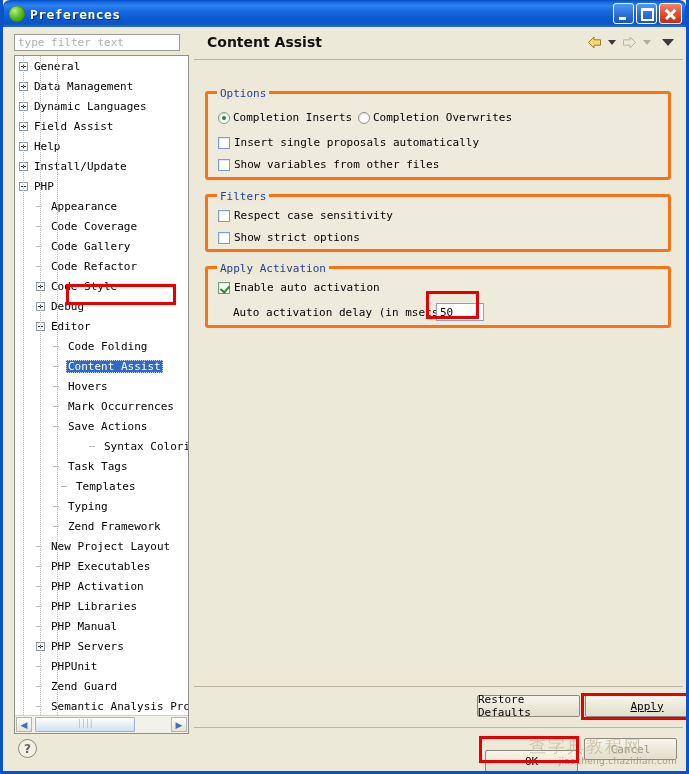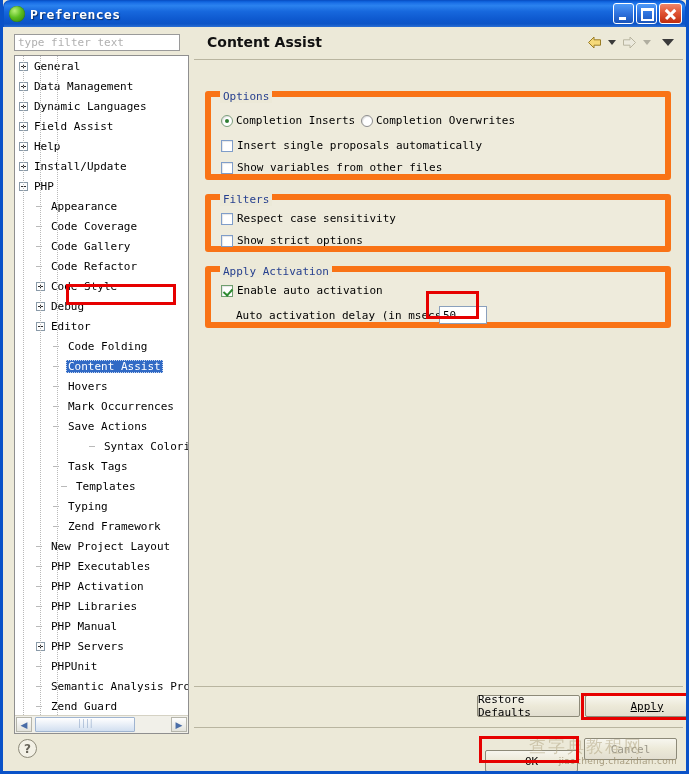--- a/index.html
+++ b/index.html
@@ -252,21 +252,21 @@
   .caret.dim { border-top-color: #b0aea0; }
   .caret.big {
     border-left-width: 6px; border-right-width: 6px; border-top-width: 7px;
     margin-left: 6px;
   }
 
   
   .group {
     position: absolute;
     box-sizing: border-box;
-    border: 6px solid #f97316;
+    border: 3px solid #f97316;
     border-radius: 3px;
     background: #eeebdc;
   }
   .group-title {
     position: absolute;
     top: -7px; left: 9px;
     background: #ece9d8;
     padding: 0 3px;
     color: #27408f;
     font-family: "DejaVu Sans Mono", monospace;
@@ -527,25 +527,25 @@
           <div class="tree-item" style="padding-left: 21px;">
             <span class="exp plus"></span>
             <span class="lbl">PHP Servers</span>
           </div>
           <div class="tree-item" style="padding-left: 21px;">
             <span class="exp none"></span>
             <span class="lbl">PHPUnit</span>
           </div>
           <div class="tree-item" style="padding-left: 21px;">
             <span class="exp none"></span>
+            <span class="lbl">Zend Guard</span>
+          </div>
+          <div class="tree-item" style="padding-left: 21px;">
+            <span class="exp none"></span>
             <span class="lbl">Semantic Analysis Pro</span>
-          </div>
-          <div class="tree-item" style="padding-left: 21px;">
-            <span class="exp none"></span>
-            <span class="lbl">Zend Guard</span>
           </div>
           <div class="guide" style="left: 8px;"></div>
           <div class="guide" style="left: 25px;"></div>
           <div class="guide" style="left: 42px;"></div>
         </div>
       <div class="hscroll">
         <div class="sb-arrow left">◀</div>
         <div class="sb-thumb"></div>
         <div class="sb-arrow right">▶</div>
       </div>

